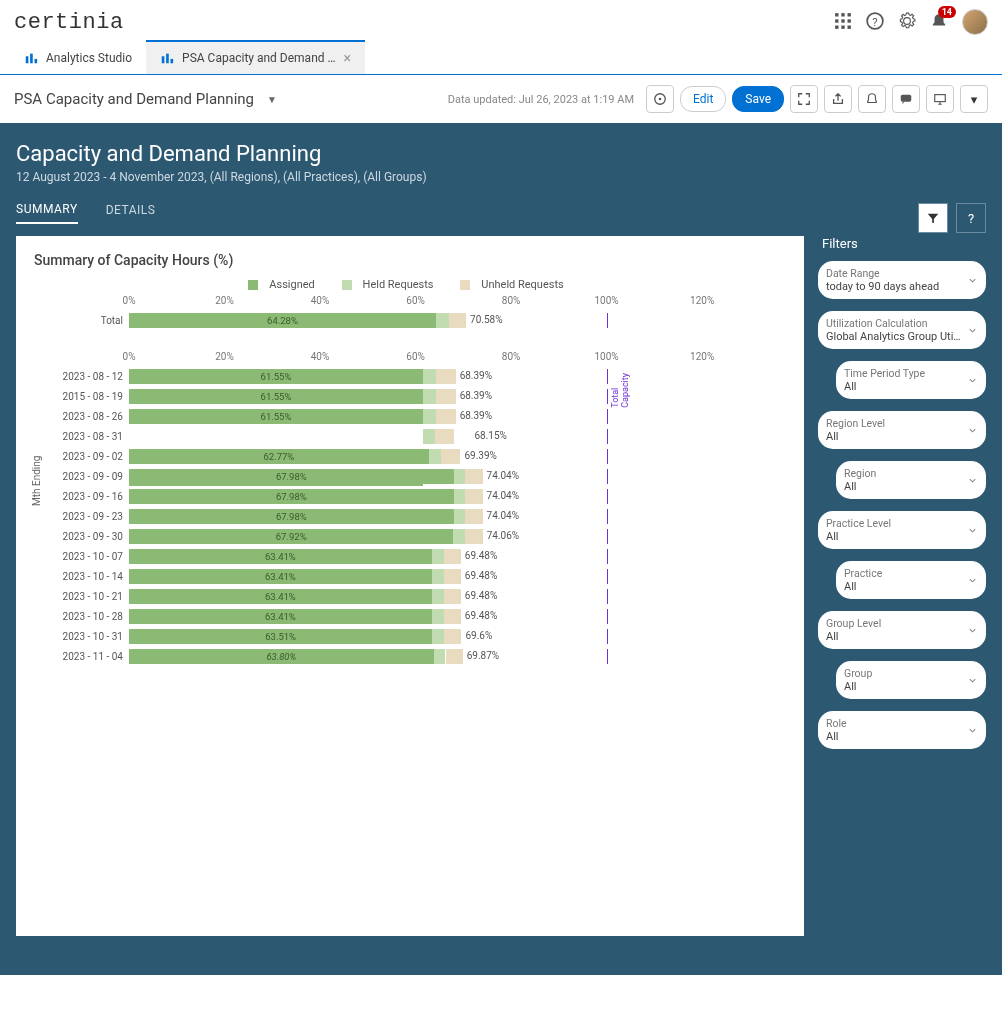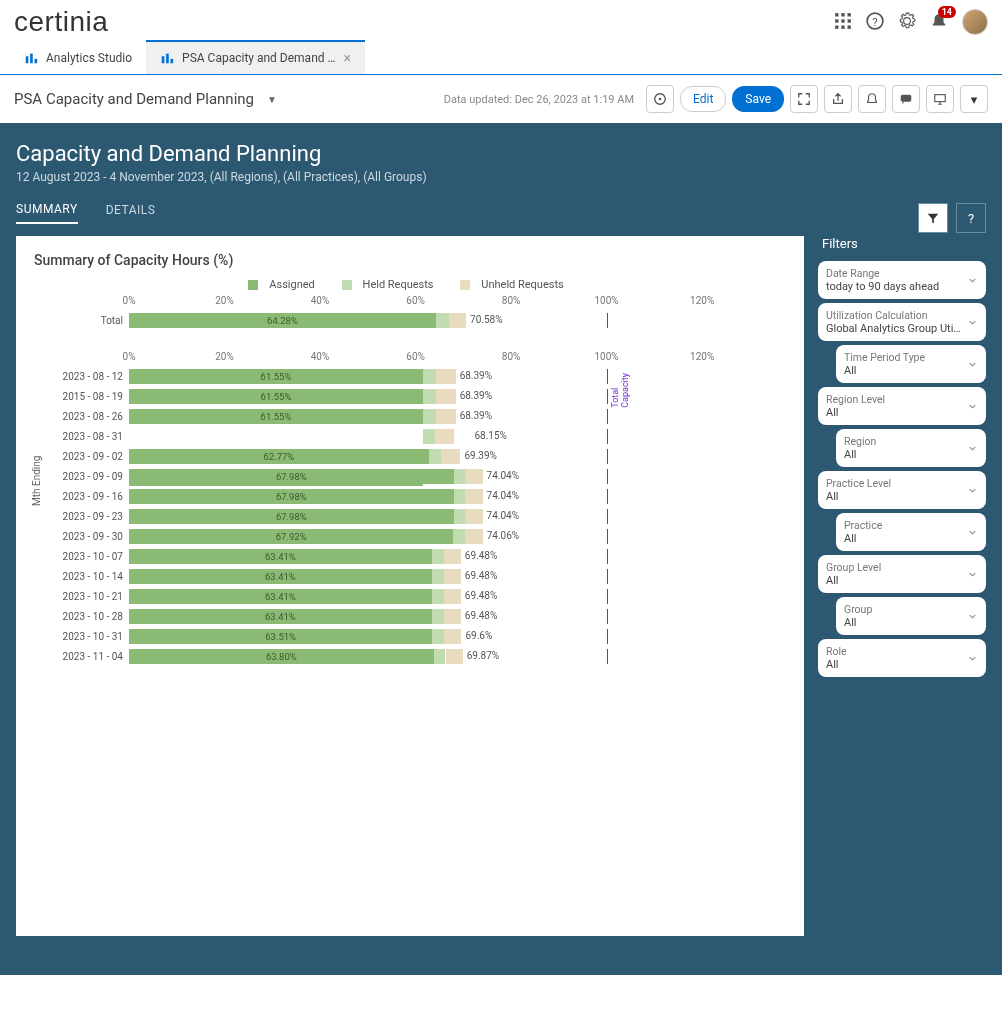--- a/index.html
+++ b/index.html
@@ -1,18 +1,18 @@
 <!DOCTYPE html>
 <html><head>
 <meta charset="utf-8">
 <style>
   * { box-sizing: border-box; margin: 0; padding: 0; }
   body { font-family: -apple-system, "Segoe UI", Roboto, sans-serif; background: #fff; color: #333; font-size: 13px; }
   .topbar { display:flex; justify-content:space-between; align-items:center; padding:6px 14px 2px 14px; height:40px; }
-  .brand { font-family: Liberation Sans, sans-serif; font-size:28px; font-weight:500; letter-spacing:0.5px;text-align:right; }
+  .brand { font-family: Liberation Mono, monospace; font-size:22px; font-weight:500; letter-spacing:0.5px;text-align:right; }
   .top-icons { display:flex; align-items:center; gap:14px; }
   .top-icons svg { width:18px; height:18px; fill:#555; }
   .badge-wrap { position:relative; }
   .badge { position:absolute; top:-6px; right:-8px; background:#c00; color:#fff; border-radius:8px; font-size:9px; padding:1px 4px; font-weight:bold; }
   .avatar { width:26px; height:26px; border-radius:50%; background:linear-gradient(135deg,#d4a574,#8b6f47); border:1px solid #ccc; }
   .tabsbar { display:flex; border-bottom:1px solid #0070d2; padding-left:10px; background:#fff; }
   .wtab { display:flex; align-items:center; gap:8px; padding:8px 14px; font-size:12px; color:#444; border-top:2px solid transparent; cursor:default;}
   .wtab.active { background:#f0f0f0; border-top:2px solid #0070d2; }
   .wtab .close { color:#999; font-size:14px; }
   .wtab svg { width:14px; height:14px; fill:#0070d2; }
@@ -53,21 +53,21 @@
   .barfill.lg{background:#c0dcb0;}
   .barfill.t{background:#e8dbc0;}
   .endlabel{position:absolute;left:100%;margin-left:4px;font-size:10px;color:#555;top:1px;white-space:nowrap;}
   .endlabel{transform:translateX(var(--off,0));}
   .capline{position:absolute;top:0;bottom:0;width:1.5px;background:#7030d8;}
   .captext{position:absolute;color:#7030d8;font-size:9px;writing-mode:vertical-rl;transform:rotate(180deg);top:4px;}
   .rows-wrap{position:relative;}
   .yaxis{position:absolute;left:-3px;top:50%;transform:rotate(-90deg) translateX(10px);transform-origin:left top;font-size:10px;color:#666;}
   .filters { width:168px; flex-shrink:0; }
   .fhead { color:#fff; font-size:13px; margin-bottom:10px; padding-left:4px;}
-  .fbox { background:#fff; border-radius:8px; padding:6px 8px; margin-bottom:4px; display:flex; justify-content:space-between; align-items:center; cursor:pointer;}
+  .fbox { background:#fff; border-radius:15px; padding:6px 8px; margin-bottom:12px; display:flex; justify-content:space-between; align-items:center; cursor:pointer;}
   .fbox.indent{margin-left:18px;}
   .ftxt{min-width:0;}
   .ftitle{font-size:10.5px;color:#777;white-space:nowrap;overflow:hidden;text-overflow:ellipsis;}
   .fval{font-size:11px;color:#444;white-space:nowrap;overflow:hidden;text-overflow:ellipsis;}
   .fbox svg{width:11px;height:11px;fill:#888;flex-shrink:0;margin-left:4px;}
 </style>
 </head>
 <body>
 
 <div class="topbar">
@@ -120,21 +120,21 @@
       <span class="close">×</span>
     </div>
   </div>
 
 <div class="actionbar">
   <div class="dbtitle">
     <span>PSA Capacity and Demand Planning</span>
     <span class="drop">▼</span>
   </div>
   <div class="actions">
-    <span class="updated">Data updated: Dec 26, 2023 at 1:19 AM</span>
+    <span class="updated">Data updated: Jul 26, 2023 at 1:19 AM</span>
     <span class="ibtn">
         <svg viewBox="0 0 16 16">
           <circle cx="8" cy="8" r="6" fill="none" stroke="#555" stroke-width="1.5"></circle>
           <circle cx="8" cy="8" r="1.5"></circle>
         </svg>
       </span>
     <span class="tbtn">Edit</span>
     <span class="tbtn primary">Save</span>
     <span class="ibtn">
         <svg viewBox="0 0 16 16">
@@ -368,21 +368,21 @@
                   <div class="barfill g" style="left: 0%; width: 50.808%;">63.51%</div>
                   <div class="barfill lg" style="left: 50.808%; width: 1.992%;"></div>
                   <div class="barfill t" style="left: 52.8%; width: 2.88%;"></div>
                   <div class="endlabel" style="--off: calc(-44.32000000000001% ); left: 55.68%; transform: none; margin-left: 4px;">69.6%</div>
                   <div class="capline" style="left: 80%;"></div>
                 </div>
               </div>
               <div class="barrow">
                 <div class="barlabel">2023 - 11 - 04</div>
                 <div class="bartrack">
-                  <div class="barfill g" style="left: 0%; width: 51.04%;">63.80%</div>
+                  <div class="barfill g" style="left: 0%; width: 51.04%; font-style: italic;">63.80%</div>
                   <div class="barfill lg" style="left: 51.04%; width: 1.976%;"></div>
                   <div class="barfill t" style="left: 53.016%; width: 2.88%;"></div>
                   <div class="endlabel" style="--off: calc(-44.104% ); left: 55.896%; transform: none; margin-left: 4px;">69.87%</div>
                   <div class="capline" style="left: 80%;"></div>
                 </div>
               </div>
             </div>
         </div>
       </div>
     </div>

